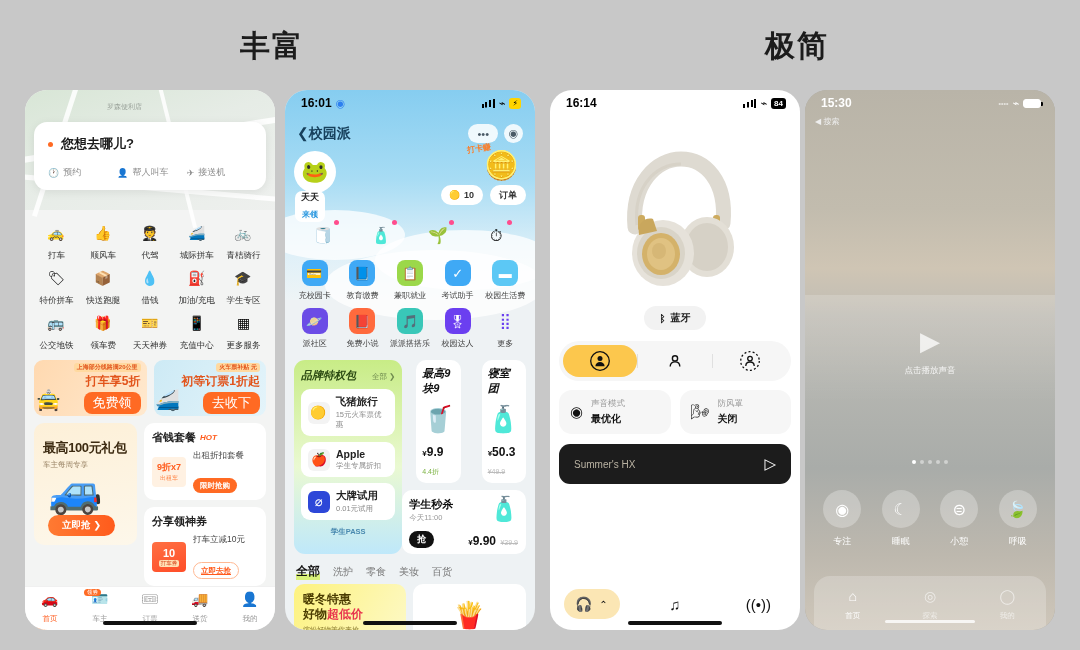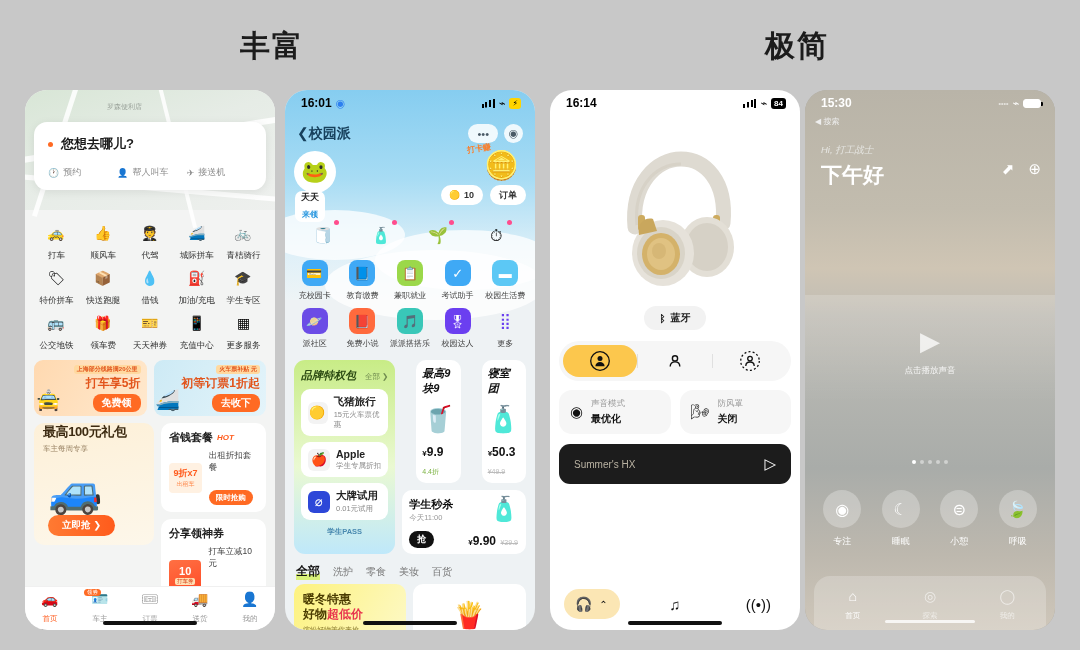--- a/index.html
+++ b/index.html
@@ -78,26 +78,26 @@
   .glab { font-size:8.5px; color:#333; }
   .p1-banners { display:flex; gap:7px; padding:6px 9px 0; }
   .p1-ban { flex:1; height:56px; border-radius:9px; position:relative; overflow:hidden;
     display:flex; flex-direction:column; align-items:flex-end; justify-content:center;
     padding-right:6px; }
   .b-or { background: linear-gradient(120deg,#ffd9b0,#ffe9cf); }
   .b-bl { background: linear-gradient(120deg,#cdeaf5,#e4f4fa); }
   .b-t1 { font-size:6px; color:#e2541b; font-weight:bold; background:#ffd9a0;
     padding:0 3px; border-radius:3px; }
   .b-t2 { font-size:12px; font-weight:bold; color:#e2541b; margin:1px 0 2px; }
-  .b-btn { font-size:10px; color:#fff; background:#ff6a23; border-radius:8px;
-    padding:2px 9px; font-weight:bold; }
+  .b-btn { font-size:13px; color:#fff; background:#ff6a23; border-radius:8px;
+    padding:2px 9px; font-weight:normal; }
   .b-car, .b-train { position:absolute; left:2px; bottom:4px; font-size:20px; }
   .p1-mid { display:flex; gap:7px; padding:7px 9px 0; }
-  .p1-left { width:120px; height:122px; background:linear-gradient(170deg,#fdf0d8,#fdf7ea);
-    border-radius:10px; padding:0 9px; position:relative; overflow:hidden; }
+  .p1-left { width:103px; height:122px; background:linear-gradient(170deg,#fdf0d8,#fdf7ea);
+    border-radius:10px; padding:16px 9px; position:relative; overflow:hidden; }
   .p1-l-t { font-size:13px; font-weight:bold; color:#3d2b12; letter-spacing:-.4px; }
   .p1-l-s { font-size:7.5px; color:#9a8466; margin-top:3px; }
   .p1-l-car { position:absolute; left:14px; top:42px; font-size:44px; }
   .p1-l-btn { position:absolute; left:14px; bottom:9px; background:linear-gradient(90deg,#ff7a32,#ff5b1c);
     color:#fff; font-size:9.5px; font-weight:bold; border-radius:12px; padding:4px 14px; }
   .p1-right { flex:1; display:flex; flex-direction:column; gap:7px; }
   .p1-r-card { flex:1; background:#fff; border-radius:10px; padding:7px 8px; position:relative; }
   .p1-r-h { font-size:11px; font-weight:bold; color:#222; display:flex; align-items:center; gap:4px; }
   .hot { font-size:8px; color:#ff5b1c; font-style:italic; font-weight:bold; }
   .p1-r-row { display:flex; align-items:center; gap:7px; margin-top:5px; }
@@ -161,21 +161,21 @@
   .p2-topic { width:29px; height:29px; margin:0 auto; border-radius:9px;
     display:flex; align-items:center; justify-content:center; font-size:16px; position:relative; }
   .p2-topic .pdot { position:absolute; top:-1px; right:-1px; width:5px; height:5px;
     border-radius:50%; background:#ff4d8d; }
   .p2-grid { position:relative; padding:10px 6px 0; }
   .p2-grow { display:flex; margin-bottom:7px; }
   .p2-gc { flex:1; text-align:center; }
   .p2-gi { width:26px; height:26px; margin:0 auto 4px; border-radius:8px;
     display:flex; align-items:center; justify-content:center; font-size:13px; color:#fff; }
   .p2-gl { font-size:8px; color:#444; }
-  .p2-body { padding:4px 9px 0; display:flex; gap:7px; }
+  .p2-body { padding:4px 9px 0; display:flex; }
   .p2-bl { width:112px; background:linear-gradient(180deg,#c8ec86,#eaf9d2 55%,#bfe8fa);
     border-radius:11px; padding:8px 7px 7px; }
   .p2-bl-h { display:flex; align-items:baseline; justify-content:space-between; }
   .p2-bl-t { font-size:11px; font-weight:bold; color:#2b4a12; font-style:italic; }
   .p2-bl-m { font-size:7.5px; color:#6e8a4e; }
   .p2-br-item { background:#fff; border-radius:9px; padding:6px 7px; margin-top:6px;
     display:flex; align-items:center; gap:6px; }
   .p2-br-ic { width:22px; height:22px; border-radius:6px; display:flex;
     align-items:center; justify-content:center; font-size:13px; background:#f3f3f3; }
   .p2-br-t { font-size:10.5px; font-weight:bold; color:#222; }
@@ -772,28 +772,20 @@
   <div class="statusbar p4-status" style="position:relative">
     <span>15:30</span>
     <div class="sb-right">
       <span style="font-size:7px;opacity:.6">••••</span>
       <span class="wifi">⌁</span>
       <span class="batt-o" style="border-color:#fff;background:#fff"></span>
     </div>
   </div>
   <div class="p4-back">◀ 搜索</div>
 
-  <div class="p4-head">
-    <div class="p4-hi">Hi, 打工战士</div>
-    <div class="p4-greet">下午好</div>
-    <div class="p4-acts">
-      <span>⬈</span>
-      <span>⊕</span>
-    </div>
-  </div>
 
   <div class="p4-play">▶</div>
   <div class="p4-tap">点击播放声音</div>
   <div class="p4-dots">
     <i class="on"></i>
       <i></i>
       <i></i>
       <i></i>
       <i></i>
   </div>

